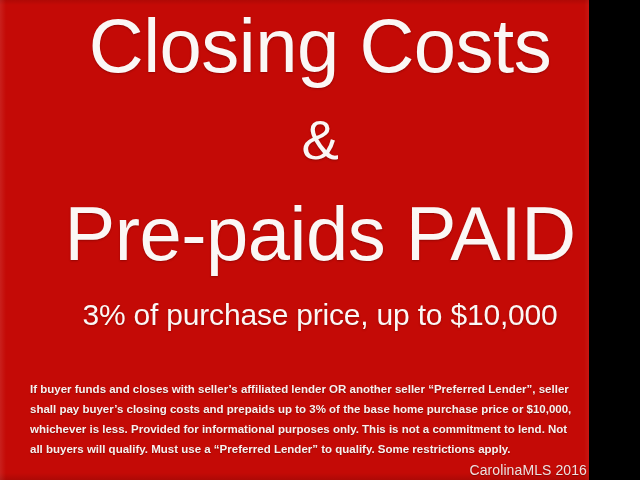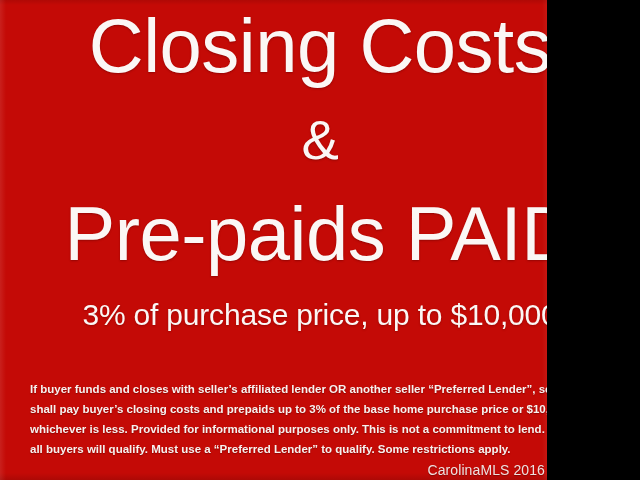--- a/index.html
+++ b/index.html
@@ -2,21 +2,21 @@
 <html><head>
 <meta charset="utf-8">
 <style>
   html, body {
     margin: 0;
     padding: 0;
     background: #000;
   }
   #poster {
     position: relative;
-    width: 547px;
+    width: 589px;
     height: 480px;
     overflow: hidden;
     background: #c40a06;
     font-family: "Liberation Sans", sans-serif;
     -webkit-font-smoothing: antialiased;
   }
   
   #poster::before {
     content: "";
     position: absolute;

